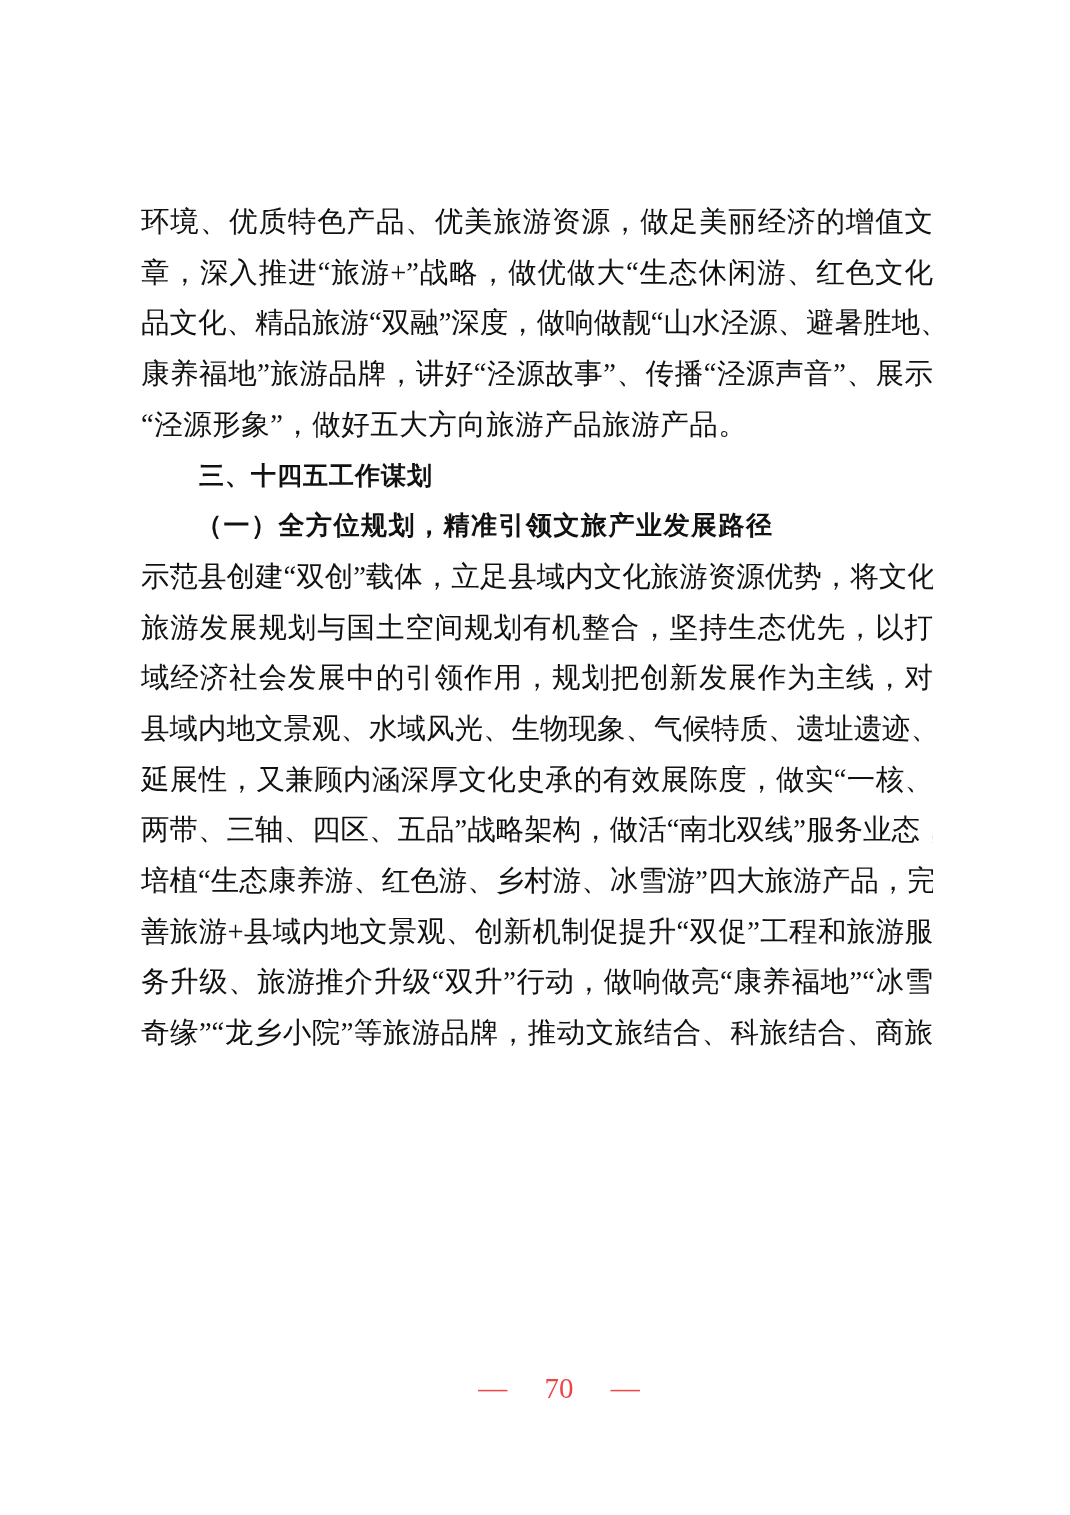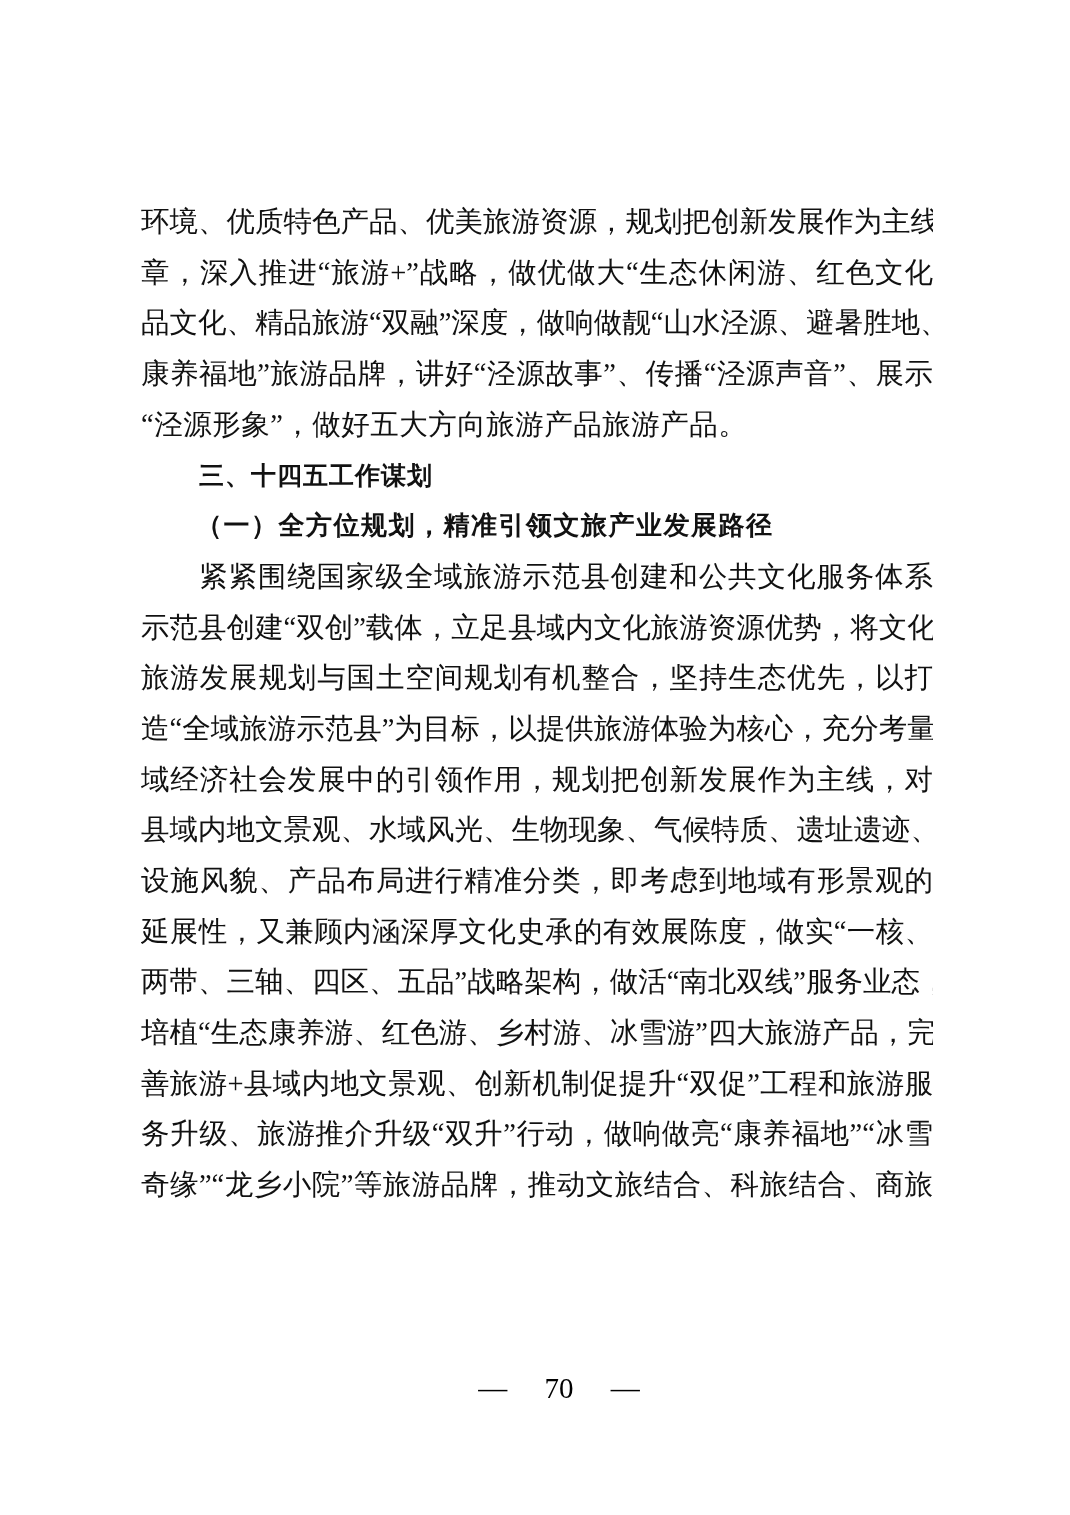--- a/index.html
+++ b/index.html
@@ -60,55 +60,52 @@
     text-align: left;
   }
   .page-footer {
     position: absolute;
     top: 1366px;
     left: 0;
     width: 100%;
     text-align: center;
     font-size: 29px;
     line-height: 44px;
-    color: #000000;
+    color: #ef4444;
   }
   .page-footer .footer-inner {
     display: inline-block;
     margin-left: 48px;
   }
   .page-footer .page-num {
     display: inline-block;
     margin: 0 30px;
   }
   .page-footer .dash {
     display: inline-block;
     letter-spacing: 0;
   }
 </style>
 </head>
 <body>
 
 <div class="page-content">
-  <div class="line">环境、优质特色产品、优美旅游资源，规划把创新发展作为主线</div>
+  <div class="line">环境、优质特色产品、优美旅游资源，做足美丽经济的增值文</div>
   <div class="line">章，深入推进“旅游+”战略，做优做大“生态休闲游、红色文化</div>
   <div class="line">品文化、精品旅游“双融”深度，做响做靓“山水泾源、避暑胜地、</div>
   <div class="line">康养福地”旅游品牌，讲好“泾源故事”、传播“泾源声音”、展示</div>
   <div class="line no-stretch">“泾源形象”，做好五大方向旅游产品旅游产品。</div>
 
   <div class="heading-1">三、十四五工作谋划</div>
   <div class="heading-2">（一）全方位规划，精准引领文旅产业发展路径</div>
 
-  <div class="line indent">紧紧围绕国家级全域旅游示范县创建和公共文化服务体系</div>
   <div class="line">示范县创建“双创”载体，立足县域内文化旅游资源优势，将文化</div>
   <div class="line">旅游发展规划与国土空间规划有机整合，坚持生态优先，以打</div>
-  <div class="line">造“全域旅游示范县”为目标，以提供旅游体验为核心，充分考量</div>
   <div class="line">域经济社会发展中的引领作用，规划把创新发展作为主线，对</div>
   <div class="line">县域内地文景观、水域风光、生物现象、气候特质、遗址遗迹、</div>
-  <div class="line">设施风貌、产品布局进行精准分类，即考虑到地域有形景观的</div>
   <div class="line">延展性，又兼顾内涵深厚文化史承的有效展陈度，做实“一核、</div>
   <div class="line">两带、三轴、四区、五品”战略架构，做活“南北双线”服务业态，</div>
   <div class="line">培植“生态康养游、红色游、乡村游、冰雪游”四大旅游产品，完</div>
   <div class="line">善旅游+县域内地文景观、创新机制促提升“双促”工程和旅游服</div>
   <div class="line">务升级、旅游推介升级“双升”行动，做响做亮“康养福地”“冰雪</div>
   <div class="line">奇缘”“龙乡小院”等旅游品牌，推动文旅结合、科旅结合、商旅</div>
 </div>
 
 <div class="page-footer">
   <span class="footer-inner">

